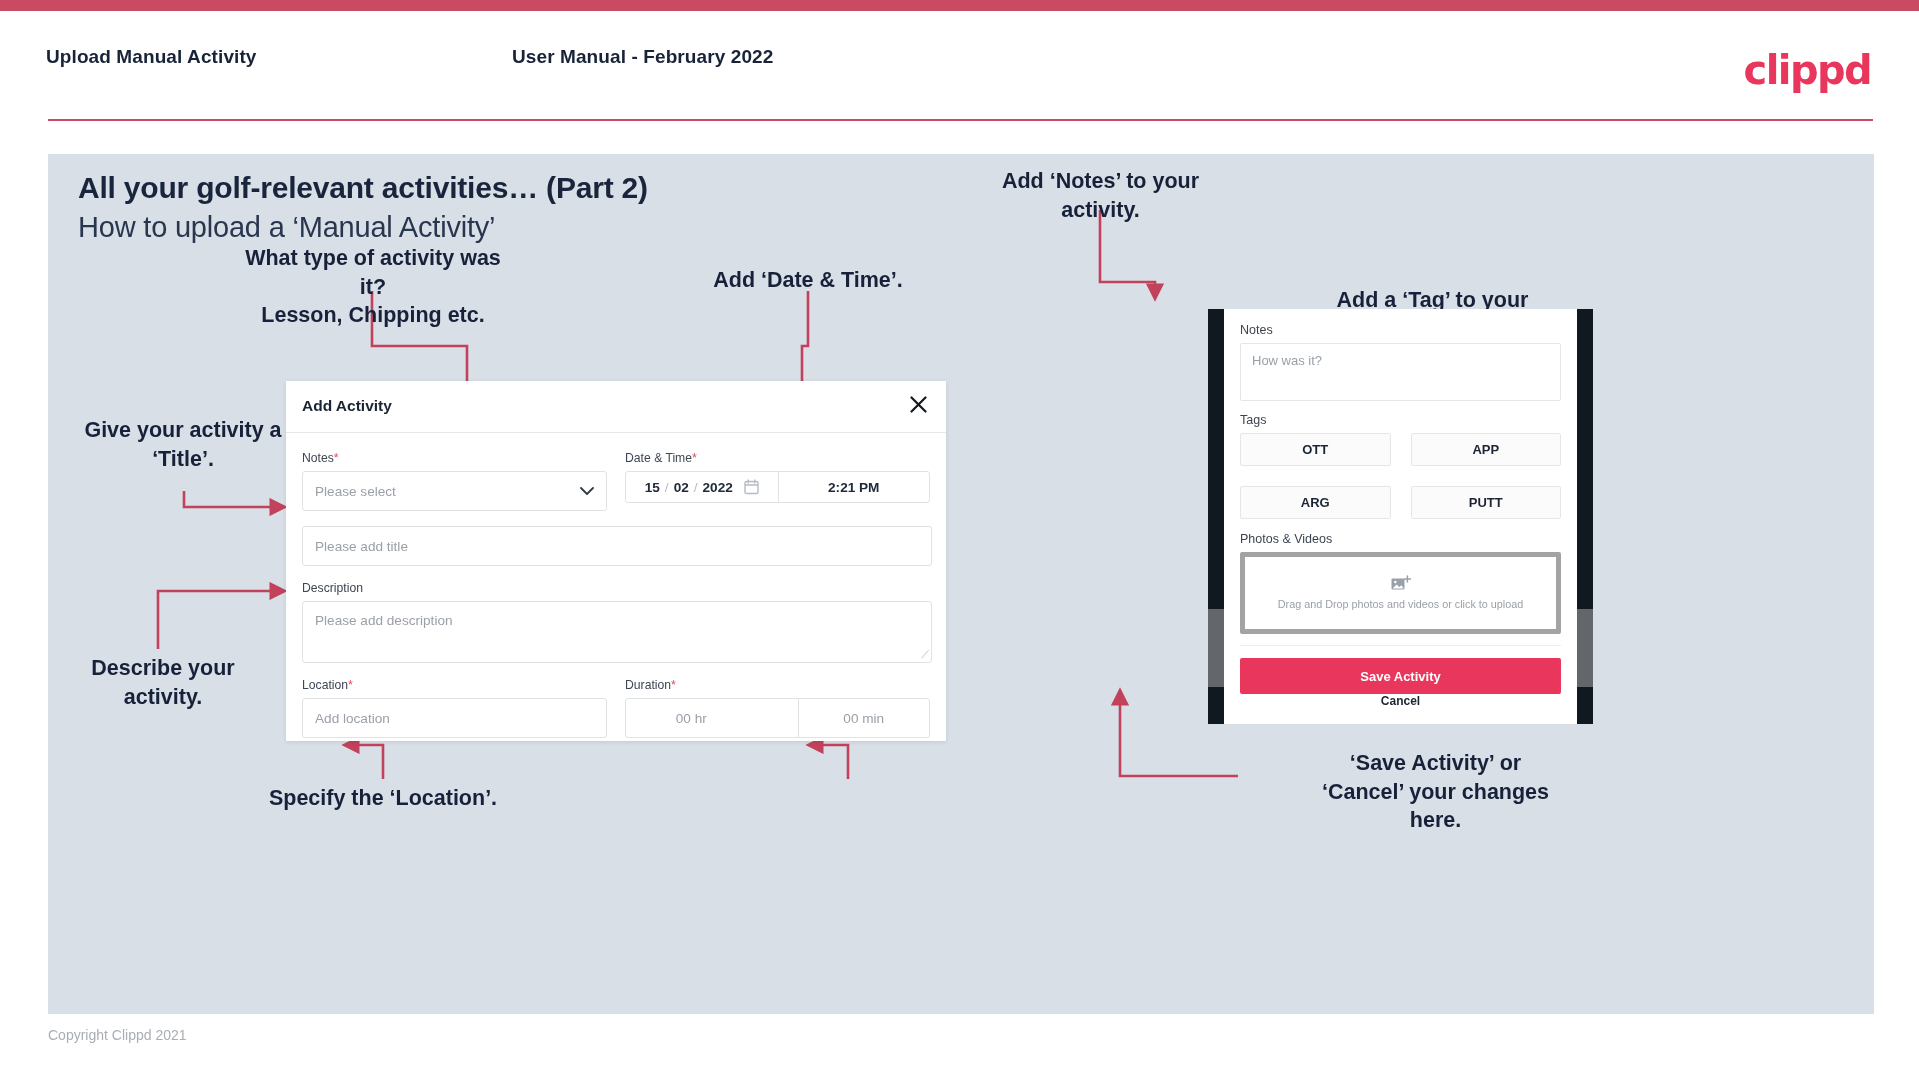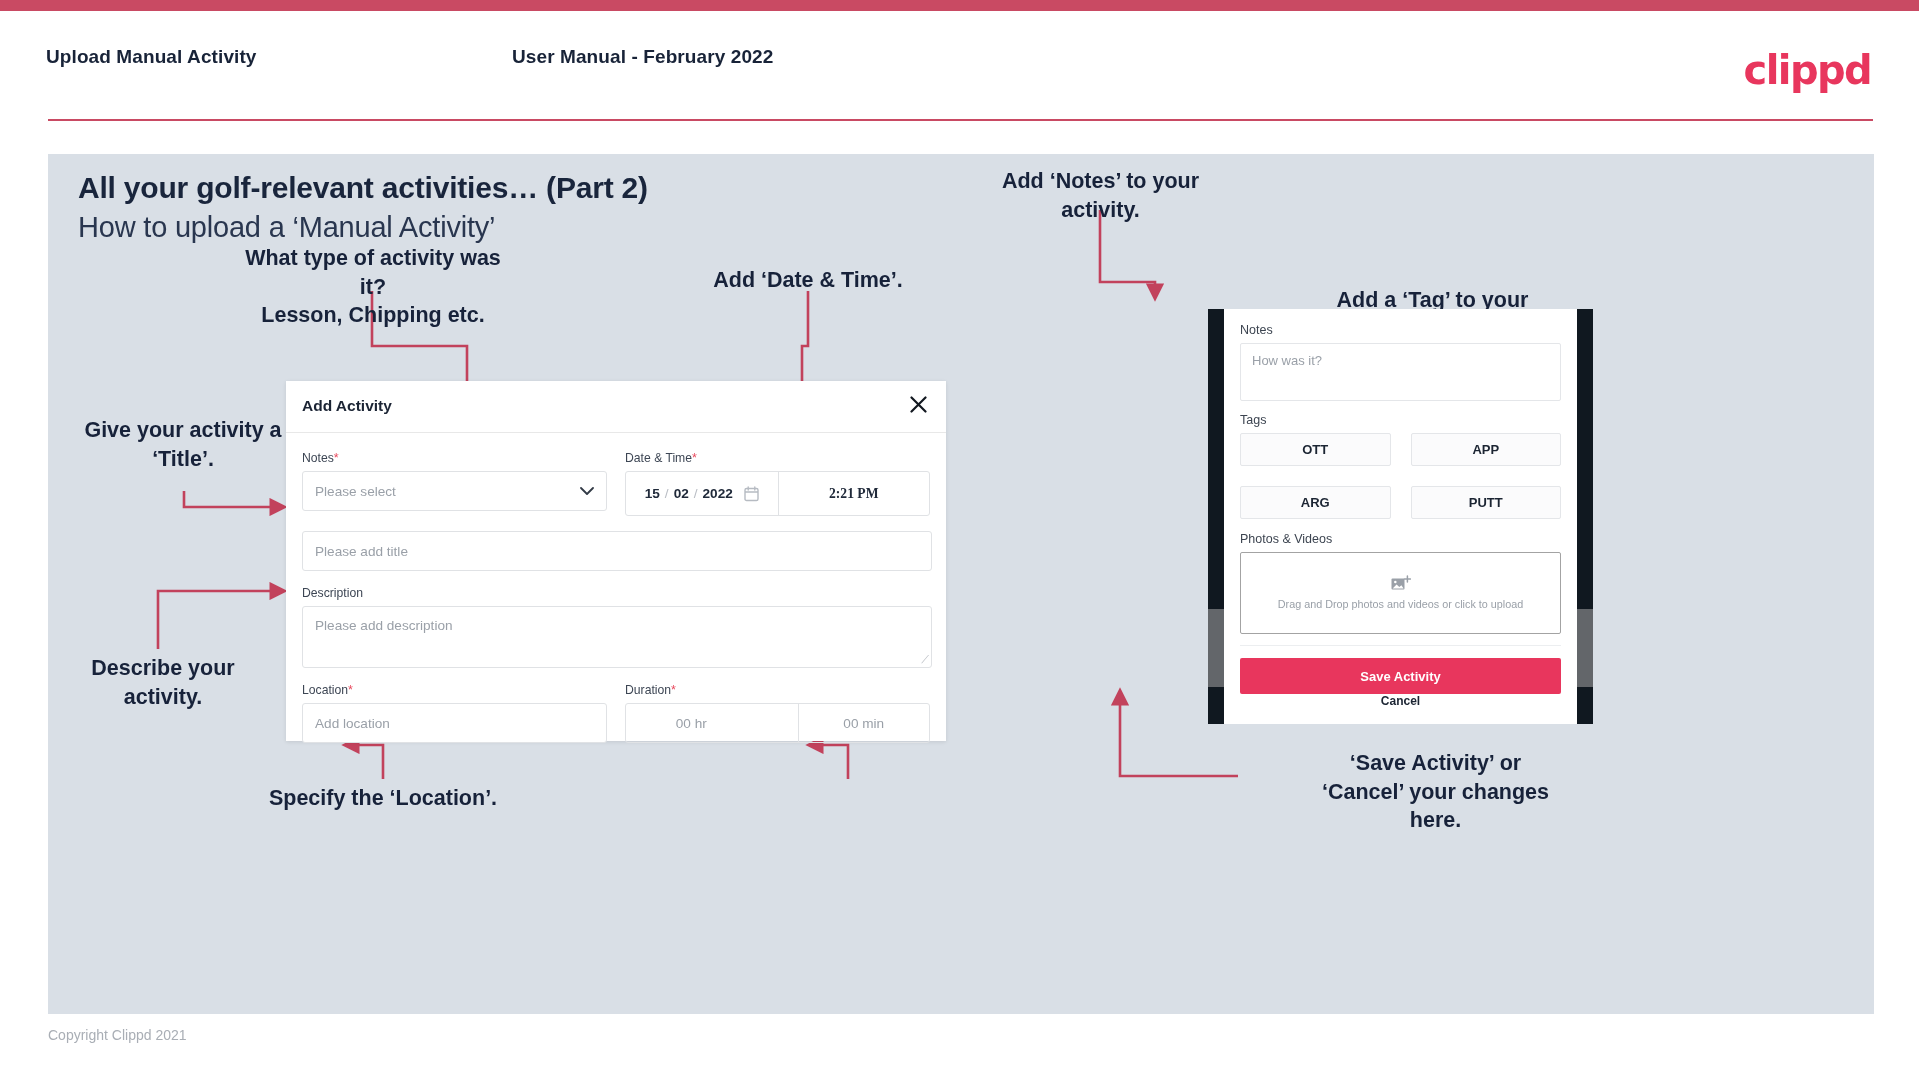--- a/index.html
+++ b/index.html
@@ -96,31 +96,31 @@
   .req { color: #e8485c; font-size: 12.5px; }
 
   .inp {
     height: 40px; border: 1px solid #e0e2e5; border-radius: 3px;
     background: #fff; display: flex; align-items: center;
     padding: 0 12px; font-size: 13.6px; color: #9aa0a8;
   }
   .inp.select { justify-content: space-between; }
 
   .datebox {
-    display: flex; height: 45px; border: 1px solid #e0e2e5; border-radius: 3px; overflow:hidden;
+    display: flex; height: 32px; border: 1px solid #e0e2e5; border-radius: 3px; overflow:hidden;
   }
   .date-part {
     flex: 1; display: flex; align-items: center; justify-content: center;
     gap: 5px; font-size: 13.6px; font-weight: 700; color: #202a3a;
   }
   .date-sep { color: #b9bdc4; font-weight: 400; }
   .time-part {
     flex: 0 0 50%; border-left: 1px solid #e0e2e5;
     display: flex; align-items: center; justify-content: center;
-    font-size: 13.6px; font-weight: 700; color: #202a3a; font-family: Liberation Serif, serif;
+    font-size: 13.6px; font-weight: 700; color: #202a3a;
   }
   .cal-ico { margin-left: 6px; display: inline-flex; }
 
   .textarea {
     height: 62px; border: 1px solid #e0e2e5; border-radius: 3px;
     background: #fff; padding: 11px 12px; font-size: 13.6px; color: #9aa0a8;
     position: relative;
   }
   .resize-grip {
     position: absolute; right: 2px; bottom: 1px; font-size: 11px; color: #b6bac0;
@@ -160,21 +160,21 @@
     height: 58px; border: 1px solid #e4e6e9; border-radius: 2px;
     padding: 9px 11px; font-size: 13px; color: #9aa0a8;
   }
   .tag-grid { display: grid; grid-template-columns: 1fr 1fr; gap: 20px; }
   .tag {
     height: 33px; border: 1px solid #e4e6e9; background: #fbfbfc; border-radius: 2px;
     display: flex; align-items: center; justify-content: center;
     font-size: 13px; font-weight: 700; color: #1c2533;
   }
   .dropzone {
-    height: 82px; border: 1px solid #a3a3a3; border-radius: 2px;
+    height: 82px; border: 5px solid #a3a3a3; border-radius: 2px;
     display: flex; flex-direction: column; align-items: center; justify-content: center;
     text-align: center;
   }
   .dz-text { font-size: 10.8px; color: #9aa0a8; line-height: 15px; }
   .p-divider { height: 1px; background: #eceef0; margin: 11px 0 12px 0; }
   .save-btn {
     height: 36px; background: #e8365d; border-radius: 2px;
     display: flex; align-items: center; justify-content: center;
     color: #fff; font-size: 13px; font-weight: 700; cursor: pointer;
   }

